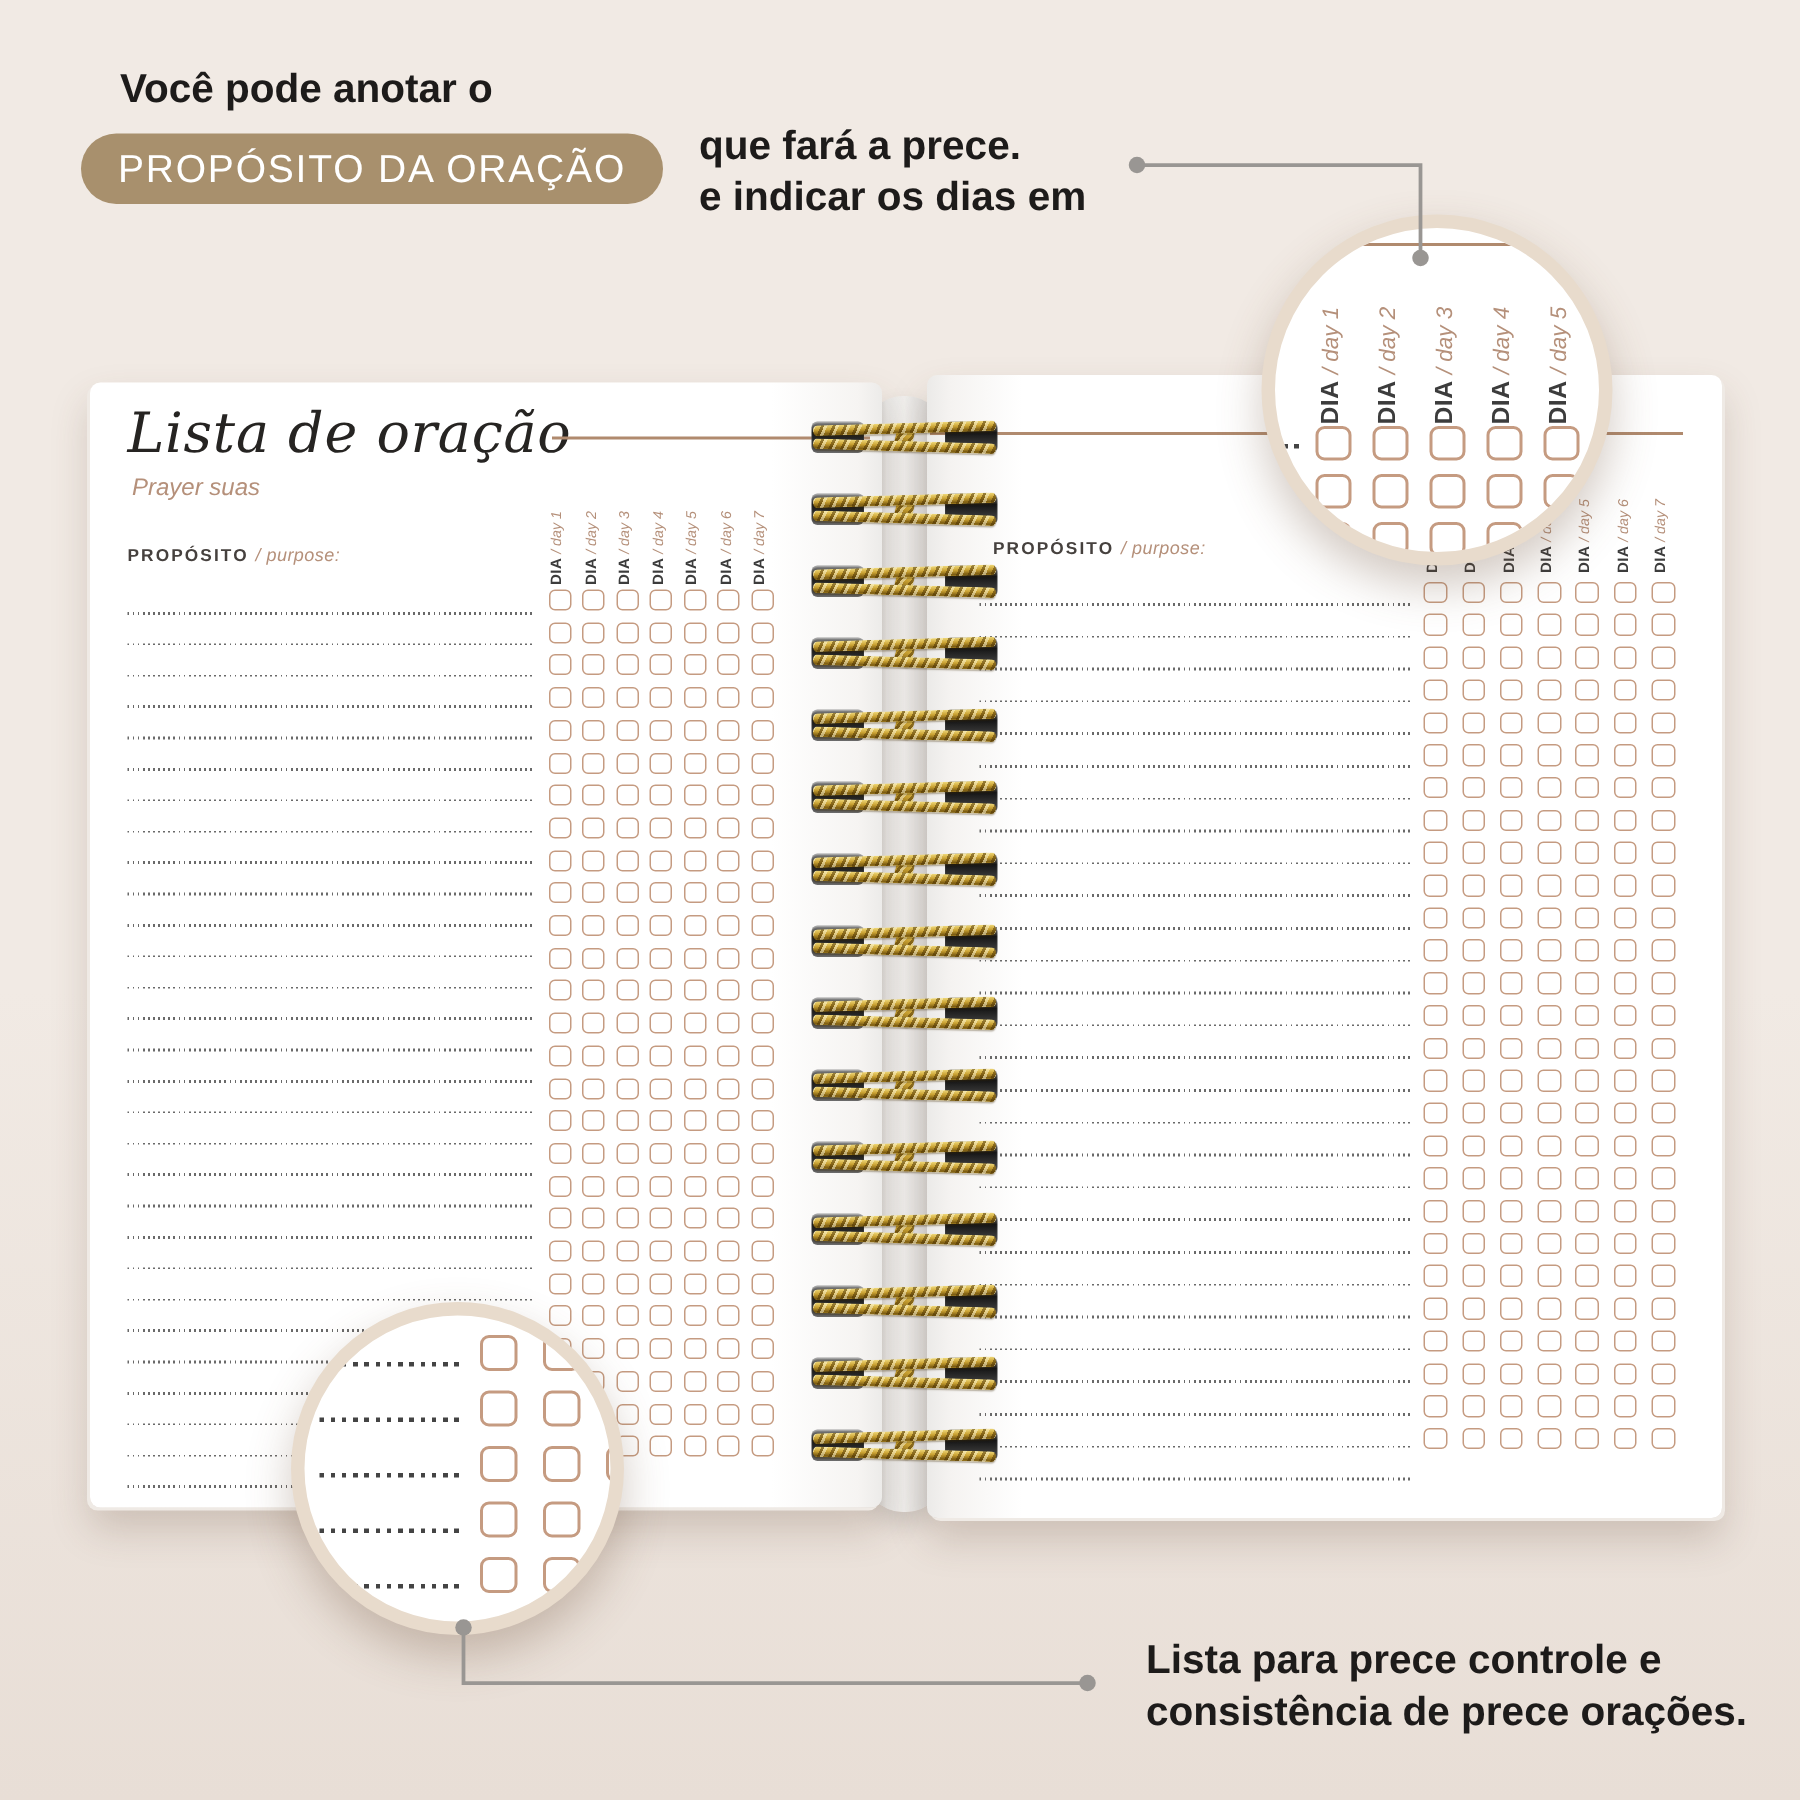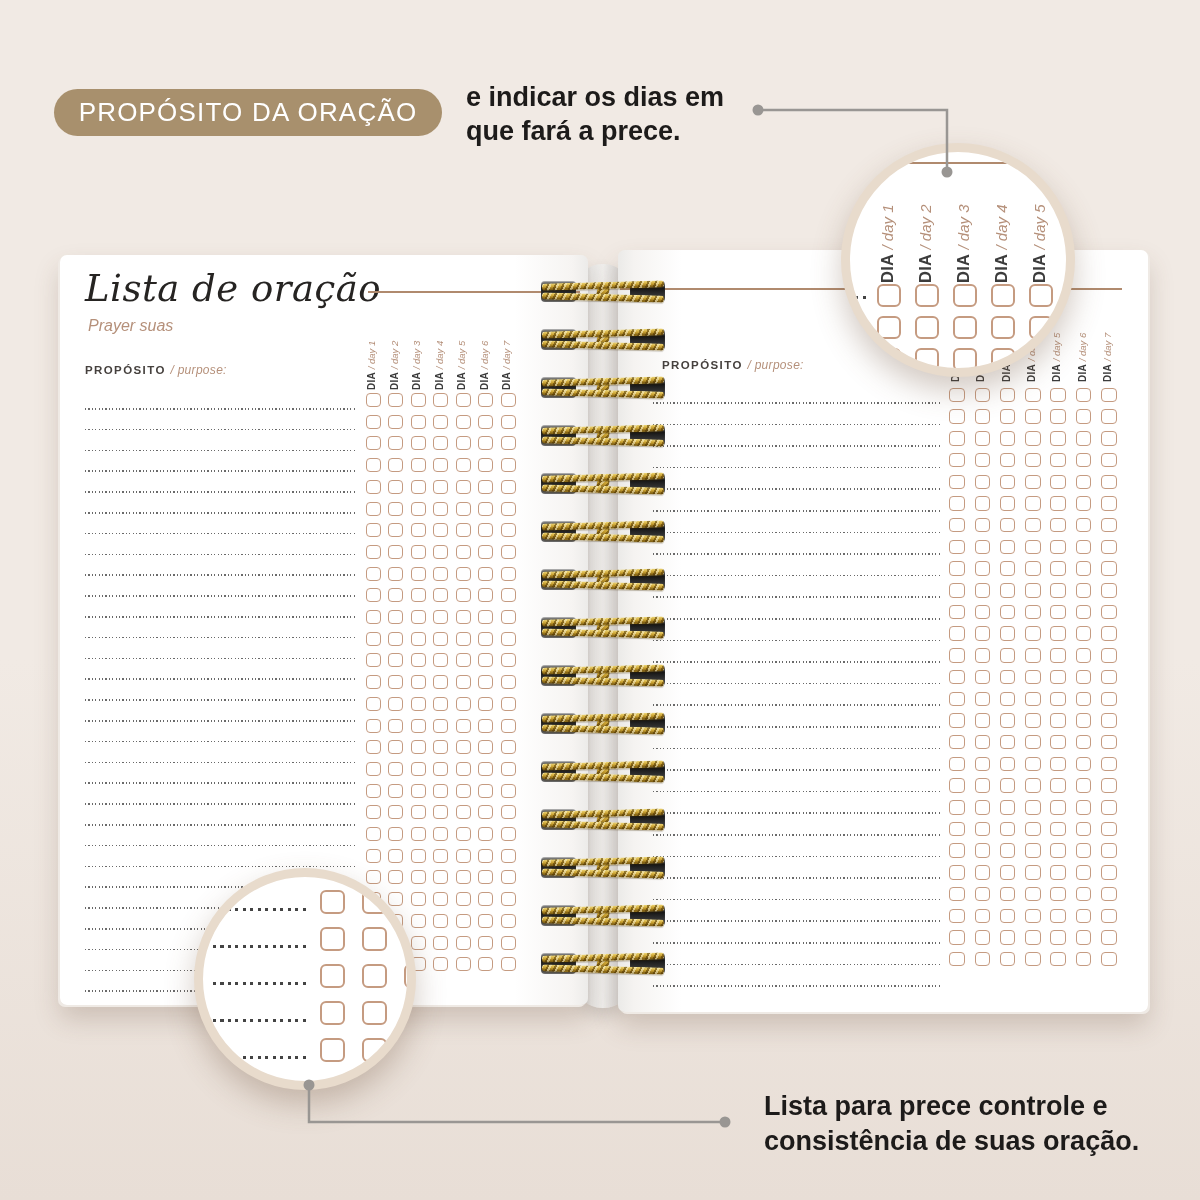--- a/index.html
+++ b/index.html
@@ -63,28 +63,29 @@
   
   .connectors{position:absolute;left:0;top:0;pointer-events:none;}
   .connectors polyline{fill:none;stroke:var(--connector);stroke-width:2.5;}
   .connectors circle{fill:var(--connector);}
 </style>
 </head>
 <body>
 
 <div id="stage">
 
+  <div class="intro">Você pode anotar o</div>
   <div class="badge">PROPÓSITO DA ORAÇÃO</div>
   <div class="midtext">
+    <div>que fará a prece.</div>
     <div>e indicar os dias em</div>
-    <div>que fará a prece.</div>
   </div>
   <div class="bottomtext">
     <div>Lista para prece controle e</div>
-    <div>consistência de suas oração.</div>
+    <div>consistência de prece orações.</div>
   </div>
 
   <div class="spine"></div>
 
   <div class="page left" id="pageLeft">
     <div class="title">Lista de oração</div>
     <div class="subtitle">Prayer suas</div>
     <div class="rule" style="left:308px;top:36px;width:212px;"></div>
     <div class="purpose" style="left:25px;top:108px;">
       <span>PROPÓSITO</span>

